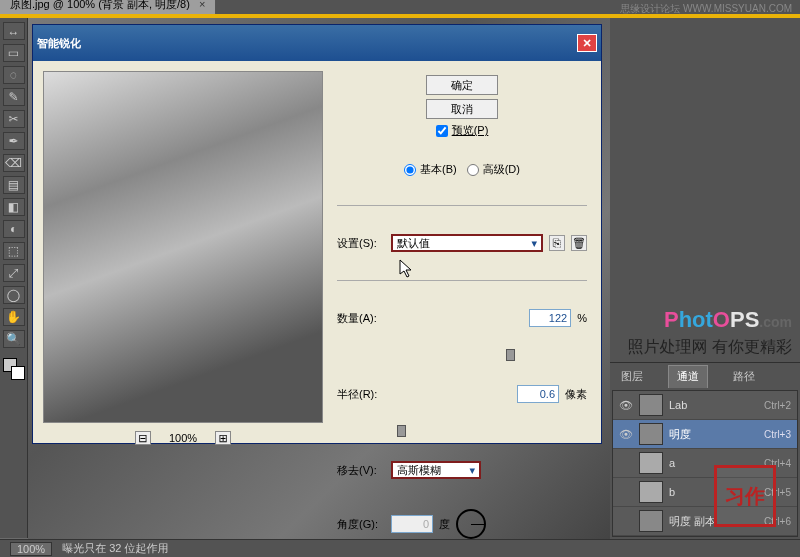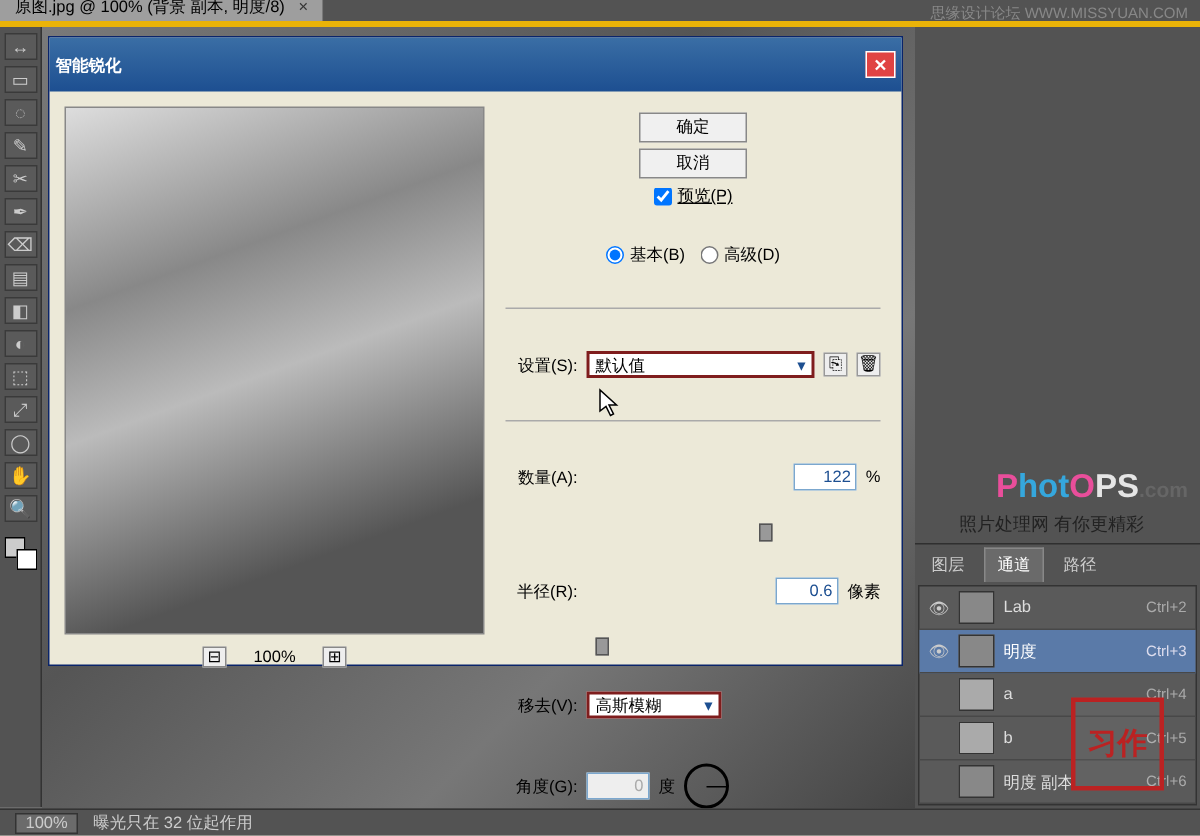--- a/index.html
+++ b/index.html
@@ -24,39 +24,39 @@
 .pv-ctrl{display:flex;align-items:center;justify-content:center;gap:18px;padding-top:8px}
 .pv-ctrl .zb{width:16px;height:14px;border:1px solid #888;background:#eee;text-align:center;line-height:12px}
 .controls{flex:1;display:flex;flex-direction:column;gap:24px;padding:4px}
 .btnrow{display:flex;flex-direction:column;align-items:center;gap:4px}
 .btn{width:72px;height:20px;border:1px solid #888;background:#f0f0f0;text-align:center;line-height:18px}
 .chk{display:flex;align-items:center;gap:4px}
 .chk input{width:12px;height:12px}
 .radios{display:flex;gap:10px;justify-content:center}
 .hr{border-top:1px solid #aaa;margin:4px 0}
 .row{display:flex;align-items:center;gap:6px}
-.row label{width:48px;text-align:right}
+.row label{width:48px;}
 .select{flex:1;height:18px;border:2px solid #7f1d1d;background:#fff;padding:0 4px;display:flex;align-items:center;justify-content:space-between}
 .select .caret{color:#1d4f91}
 .mini-icon{width:16px;height:16px;border:1px solid #999;background:#eee;text-align:center;line-height:14px}
 .num{width:42px;height:18px;border:1px solid #7ba7ce;background:#fff;text-align:right;padding:0 3px;color:#1d4f91;line-height:16px}
 .slider{height:4px;background:#bbb;position:relative;margin:2px 4px 8px 54px}
 .slider .thumb{width:9px;height:12px;background:#999;border:1px solid #555;position:absolute;top:-4px;cursor:pointer}
 .angle{width:30px;height:30px;border:2px solid #000;border-radius:50%;position:relative}
 .angle:after{content:"";position:absolute;width:13px;height:1px;background:#000;top:50%;left:50%}
 .cursor{position:absolute;left:400px;top:260px}
 .cursor svg{overflow:visible}
 .right{position:absolute;right:0;top:18px;width:190px;bottom:18px;background:#535353;display:flex;flex-direction:column}
 .rt-spacer{flex:1}
 .photops{align-self:flex-end;margin:4px 8px}
 .photops .p{font-family:Arial;font-weight:900;font-size:22px}
 .photops .ph{color:#e94e9b}.photops .ot{color:#35a7dd}.photops .ps{color:#e5e5e5}.photops .com{color:#666;font-size:14px;font-weight:bold}
-.subwm{color:#222;font-size:12px;text-align:center;padding:0 8px 4px 0}
+.subwm{color:#222;font-size:16px;text-align:right;padding:0 8px 4px 0}
 .panel{background:#535353;border-top:1px solid #2f2f2f;padding:2px}
-.ptabs{display:flex;gap:4px;background:#535353}
+.ptabs{display:flex;gap:16px;background:#535353}
 .ptab{padding:3px 8px;color:#ccc;border:1px solid transparent}
 .ptab.active{background:#6a6a6a;border:1px solid #888;border-bottom:none;color:#fff}
 .layerlist{background:#5a5a5a;border:1px solid #333;margin-top:2px}
 .layer{display:flex;align-items:center;gap:6px;padding:3px 6px;border-bottom:1px solid #484848;color:#ddd}
 .layer.sel{background:#5a7aa8;color:#fff}
 .eye{width:14px;height:14px;display:flex;align-items:center;justify-content:center;color:#ccc}
 .thumb-l{width:24px;height:22px;background:#888;border:1px solid #333}
 .lname{flex:1}
 .shortcut{color:#aaa;font-size:10px}
 .layer.sel .shortcut{color:#dde}

